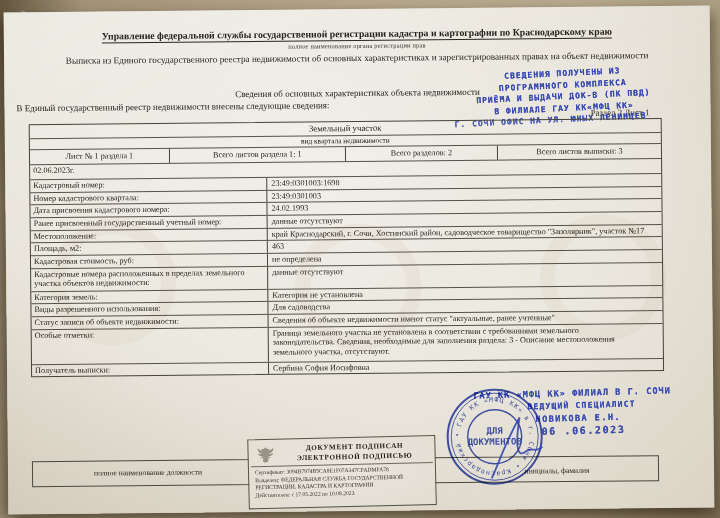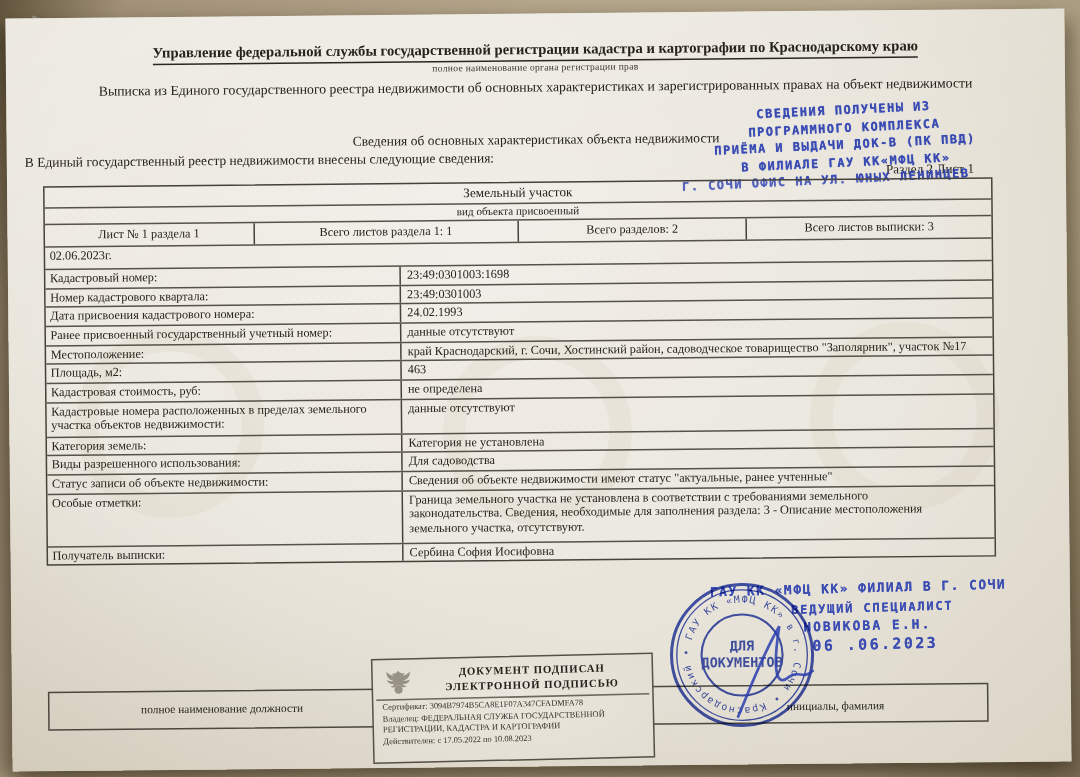--- a/index.html
+++ b/index.html
@@ -102,21 +102,21 @@
       <div>ПРИЁМА И ВЫДАЧИ ДОК-В (ПК ПВД)</div>
       <div>В ФИЛИАЛЕ ГАУ КК«МФЦ КК»</div>
       <div><span class="l5">Г. СОЧИ ОФИС НА УЛ. ЮНЫХ ЛЕНИНЦЕВ</span></div>
     </div>
 
     <div class="abs table">
       <div class="trow thead1">
           <span>Земельный участок</span>
         </div>
       <div class="trow thead2">
-          <span>вид объекта присвоенный</span>
+          <span>вид квартала недвижимости</span>
         </div>
       <div class="sheetrow">
         <div class="cell c1">Лист № 1 раздела 1</div>
         <div class="cell c2">Всего листов раздела 1: 1</div>
         <div class="cell c3">Всего разделов: 2</div>
         <div class="cell c4">Всего листов выписки: 3</div>
       </div>
       <div class="daterow">02.06.2023г.</div>
 
       <div class="trow datarow">

